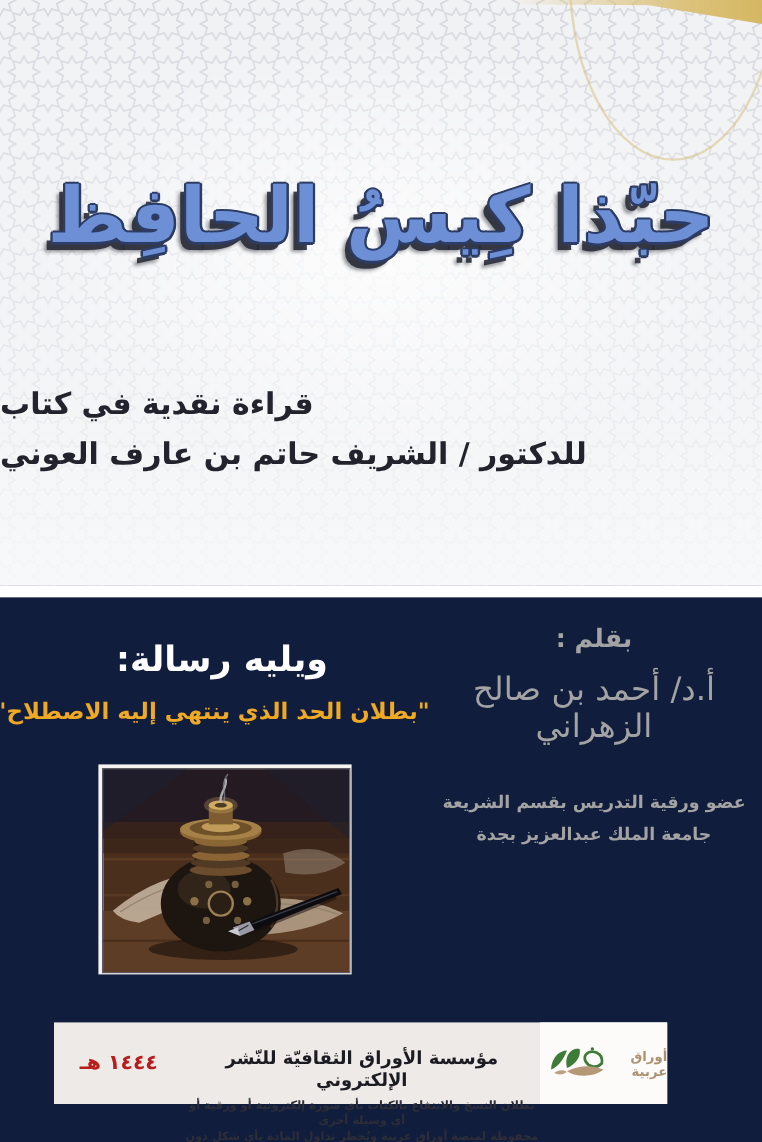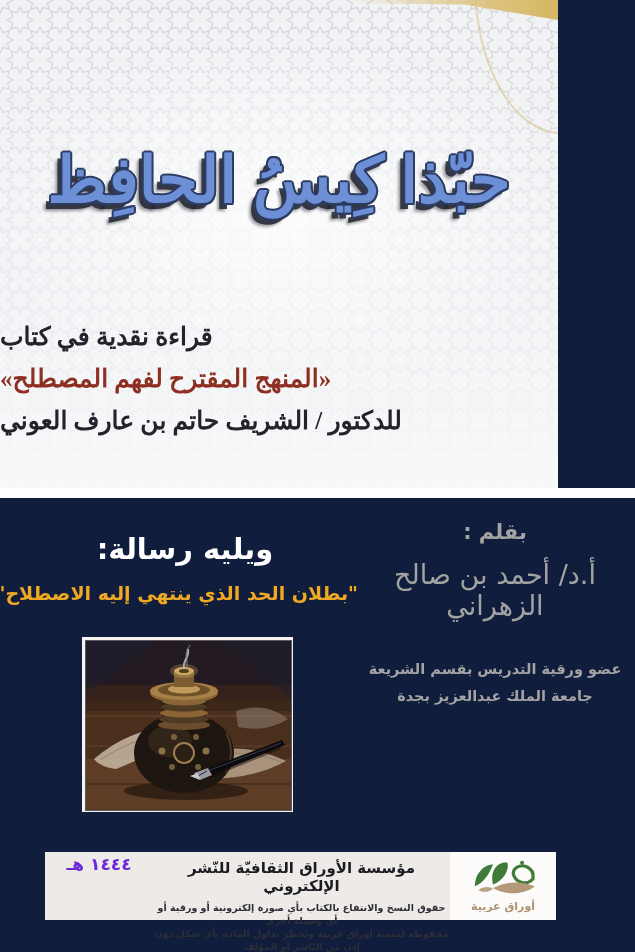--- a/index.html
+++ b/index.html
@@ -1,20 +1,20 @@
 <!DOCTYPE html>
 <html lang="ar"><head>
 <meta charset="utf-8">
 <style>
   html,body{margin:0;padding:0;}
   body{background:#0b1530;font-family:"DejaVu Sans",sans-serif;}
   .cover{position:relative;width:635px;height:952px;margin:0 auto;background:#101d3c;overflow:hidden;}
 
   
-  .top-section{position:absolute;left:0;top:0;width:558px;height:488px;background:#f0f1f3;overflow:hidden;font-family:Liberation Serif, serif;}
+  .top-section{position:absolute;left:0;top:0;width:635px;height:488px;background:#f0f1f3;overflow:hidden;}
   .pattern-svg{position:absolute;left:0;top:0;}
   .pattern-fade{position:absolute;left:0;top:0;width:100%;height:100%;
     background:
       radial-gradient(ellipse 420px 260px at 50% 44%, rgba(255,255,255,0.78), rgba(255,255,255,0) 70%),
       linear-gradient(to bottom, rgba(244,245,247,0) 0%, rgba(245,246,248,0.55) 62%, rgba(248,249,250,0.92) 100%);}
   .gold-corner{position:absolute;right:0;top:0;width:210px;height:20px;
     background:linear-gradient(to right, rgba(226,203,134,0), #dcc27c 70%, #d5b763);
     clip-path:polygon(0 0,100% 0,100% 100%,55% 22%,0 18%);}
   .gold-arc{position:absolute;left:474px;top:-170px;width:170px;height:300px;border:2px solid rgba(213,188,120,0.5);
     border-radius:50%;background:transparent;}
@@ -44,27 +44,27 @@
   .thesis-intro{font-size:29px;font-weight:bold;color:#ffffff;margin-bottom:16px;}
   .thesis-title{font-size:19px;font-weight:bold;color:#efa922;white-space:nowrap;}
 
   .inkwell-frame{position:absolute;left:82px;top:139px;width:211px;height:175px;background:#f6f4f1;
     box-sizing:border-box;padding:3px;}
   .inkwell-frame svg{display:block;border:1px solid #5a5a66;}
 
   
   .footer-bar{position:absolute;left:45px;top:354px;width:511px;height:68px;background:#edeae7;
     display:flex;flex-direction:row;align-items:stretch;}
-  .dates-block{width:108px;display:flex;flex-direction:row;justify-content:center;text-align:center;
-    direction:rtl;color:#6d28d9;font-weight:bold;}
+  .dates-block{width:108px;display:flex;flex-direction:column;justify-content:center;text-align:center;
+    direction:rtl;color:#b91c1c;font-weight:bold;}
   .date-line{font-size:17px;line-height:24px;}
-  .pub-block{flex:1;text-align:center;direction:rtl;padding-top:7px;}
+  .pub-block{flex:1;text-align:center;direction:rtl;padding-top:21px;}
   .publisher-name{font-size:15px;font-weight:bold;color:#1b1b22;margin-bottom:6px;}
   .rights-line{font-size:9.5px;font-weight:bold;color:#2e2e38;line-height:13px;}
-  .logo-box{width:106px;background:#fcfbfa;display:flex;flex-direction:column;align-items:center;justify-content:center;}
+  .logo-box{width:106px;background:#fcfbfa;display:flex;align-items:center;justify-content:center;}
   .logo-caption{font-size:11px;font-weight:bold;color:#ac9170;direction:rtl;margin-top:1px;}
 </style>
 </head>
 <body>
 
 <div class="cover">
 
   <div class="top-section">
     <svg class="pattern-svg" width="635" height="488" xmlns="http://www.w3.org/2000/svg">
       <defs>
@@ -81,21 +81,20 @@
       <rect width="635" height="488" fill="url(#starpat)"></rect>
     </svg>
     <div class="pattern-fade"></div>
     <div class="gold-arc"></div>
     <div class="gold-corner"></div>
 
     <div class="main-title">حبّذا كِيسُ الحافِظ</div>
 
     <div class="sub-block">
       <div class="sub-line1">قراءة نقدية في كتاب</div>
-      <div class="sub-line2">«المنهج المقترح لفهم المصطلح»</div>
       <div class="sub-line3">للدكتور / الشريف حاتم بن عارف العوني</div>
     </div>
   </div>
 
   <div class="white-band"></div>
 
   <div class="navy-section">
 
     <div class="byline-block">
       <div class="byline-label">بقلم :</div>
@@ -167,21 +166,21 @@
         <polygon points="104,135 112,132 114,139" fill="#c9c9d2"></polygon>
       </svg>
     </div>
 
     <div class="footer-bar">
       <div class="dates-block">
         <div class="date-line">١٤٤٤ هـ</div>
       </div>
       <div class="pub-block">
         <div class="publisher-name">مؤسسة الأوراق الثقافيّة للنّشر الإلكتروني</div>
-        <div class="rights-line">حقوق النسخ والانتفاع بالكتاب بأي صورة إلكترونية أو ورقية أو أي وسيلة أخرى</div>
+        <div class="rights-line">بطلان النسخ والانتفاع بالكتاب بأي صورة إلكترونية أو ورقية أو أي وسيلة أخرى</div>
         <div class="rights-line">محفوظة لمنصة أوراق عربية ويُحظر تداول المادة بأي شكل دون إذن من النّاشر أو المؤلف</div>
       </div>
       <div class="logo-box">
         <svg width="82" height="40" viewBox="0 0 90 44" xmlns="http://www.w3.org/2000/svg">
           <path d="M14,30 C14,16 24,6 34,6 C30,16 24,26 14,30 Z" fill="#3e7b38"></path>
           <path d="M34,28 C30,12 40,2 50,4 C52,14 44,24 34,28 Z" fill="#3e7b38"></path>
           <path d="M78,22 C80,8 64,4 58,11 C54,16 58,24 66,26 C70,27 75,25 78,22 Z" fill="none" stroke="#3e7b38" stroke-width="3.5"></path>
           <circle cx="66" cy="4" r="2.2" fill="#3e7b38"></circle>
           <path d="M34,32 C50,24 66,24 80,30 C68,40 46,40 34,32 Z" fill="#b49877"></path>
           <path d="M18,34 C24,30 30,30 34,33 C28,37 22,37 18,34 Z" fill="#b49877" opacity="0.9"></path>

